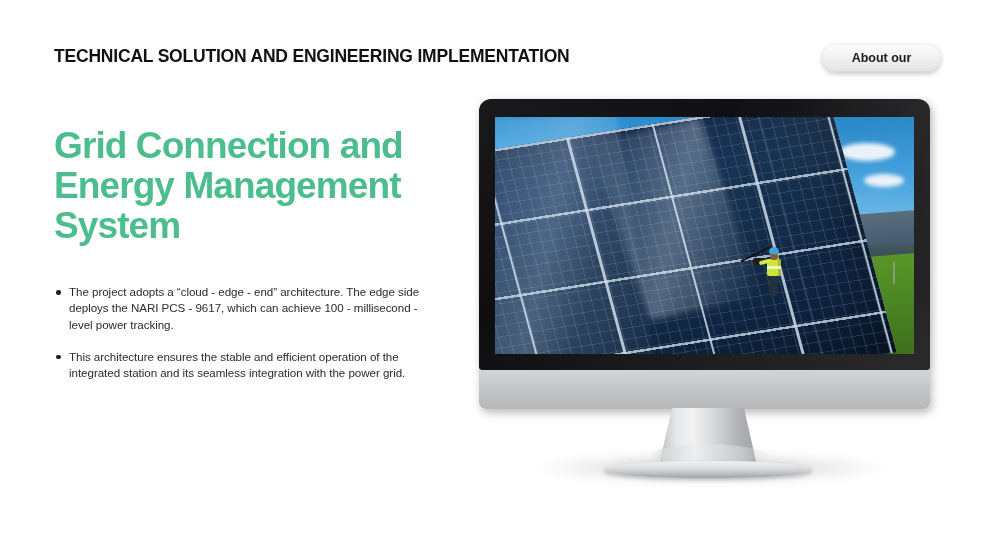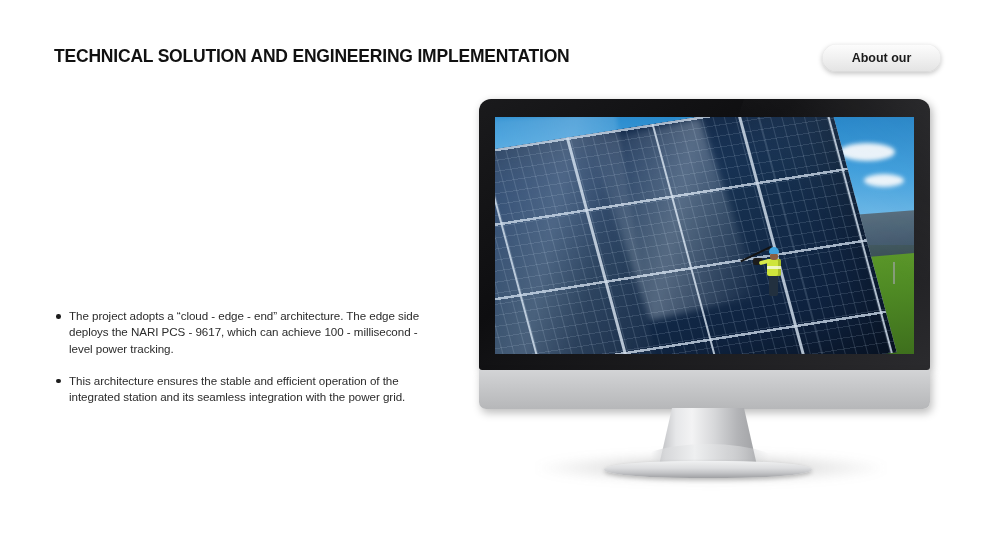--- a/index.html
+++ b/index.html
@@ -71,21 +71,21 @@
     top: 267px;
     font-size: 17.5px;
     font-weight: bold;
     letter-spacing: -0.3px;
     color: #2e6272;
   }
 
   #bullets {
     position: absolute;
     left: 54px;
-    top: 308px;
+    top: 284px;
     width: 366px;
     list-style: none;
   }
 
   #bullets li {
     position: relative;
     padding-left: 15px;
     margin-bottom: 16px;
     font-size: 11.6px;
     line-height: 16.3px;
@@ -304,20 +304,21 @@
 </style>
 </head>
 <body>
 
 <div id="slide">
 
   <div id="eyebrow">TECHNICAL SOLUTION AND ENGINEERING IMPLEMENTATION</div>
 
   <button id="about-btn">About our</button>
 
+  <h1 id="headline">Grid Connection and Energy Management System</h1>
 
 
   <ul id="bullets">
     <li>
       <span class="dot"></span>
       <span>The project adopts a “cloud - edge - end” architecture. The edge side deploys the NARI PCS - 9617, which can achieve 100 - millisecond - level power tracking.</span>
     </li>
     <li>
       <span class="dot"></span>
       <span>This architecture ensures the stable and efficient operation of the integrated station and its seamless integration with the power grid.</span>

